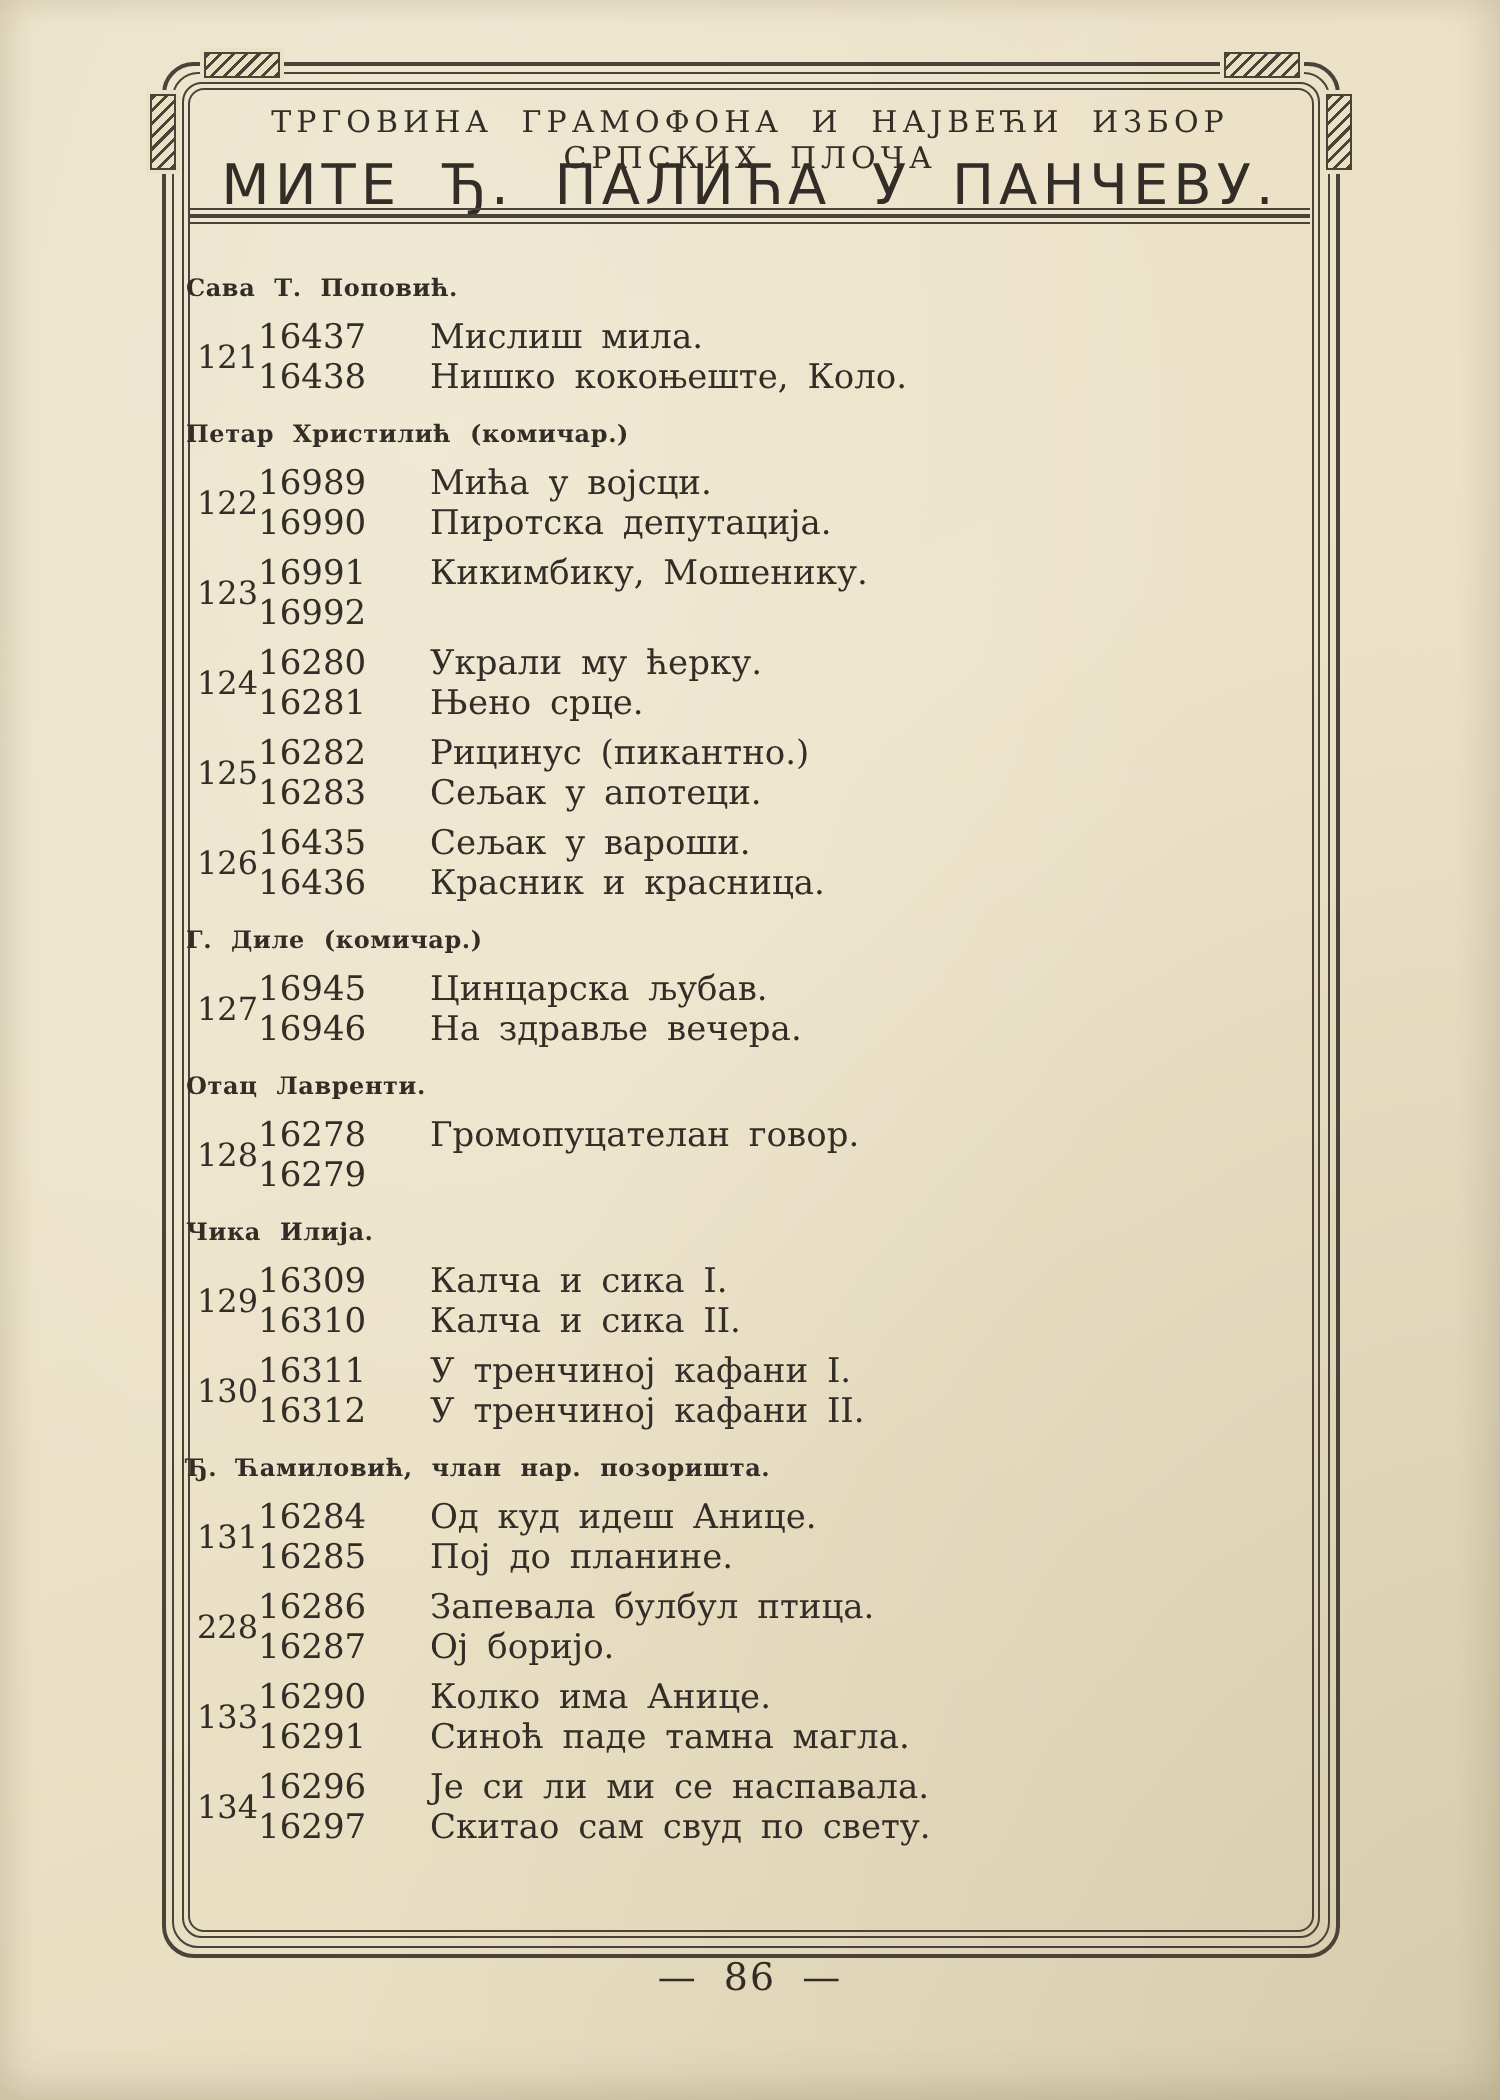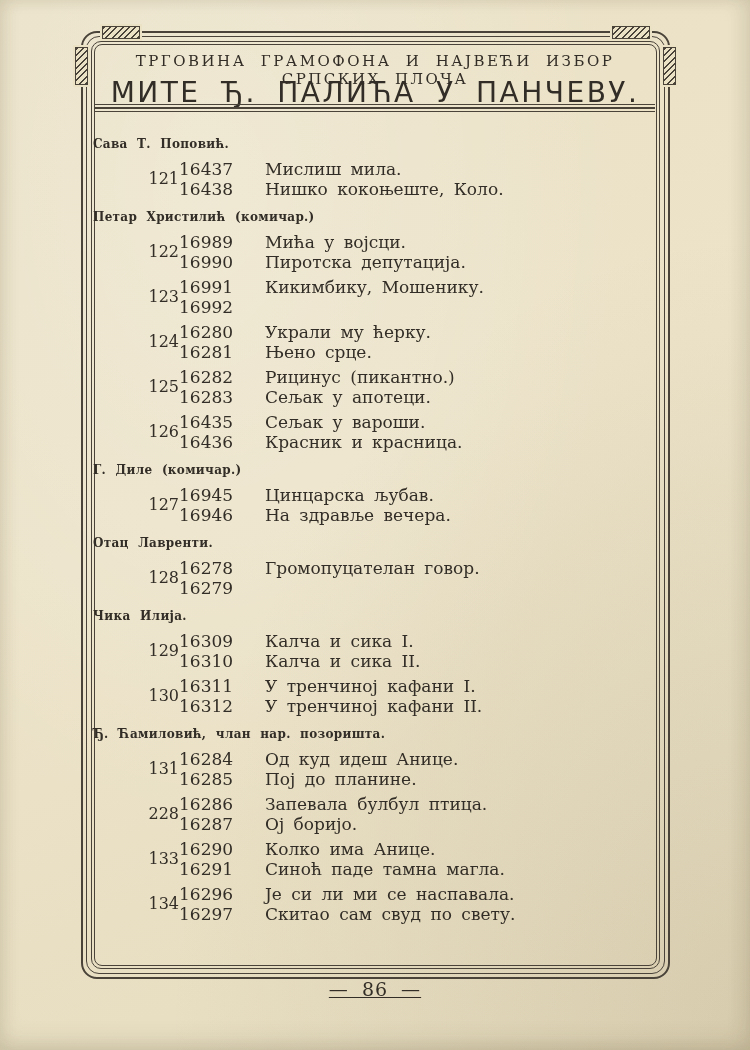--- a/index.html
+++ b/index.html
@@ -51,28 +51,28 @@
   .rule{position:absolute;left:94px;width:561px;background:var(--frame);}
   .rule-a{top:104px;height:1px;}
   .rule-b{top:107px;height:2px;}
   .rule-c{top:111px;height:1px;}
   
   .content{position:absolute;left:93px;top:126px;right:96px;}
   .section-heading{
     text-align:left;font-weight:700;font-size:12px;line-height:20px;
     margin:8px 0 5px;word-spacing:5px;letter-spacing:.3px;
   }
-  .entry{display:flex;padding-left:50px;margin-bottom:5px;font-size:17px;line-height:20px;}
+  .entry{display:flex;margin-bottom:5px;font-size:17px;line-height:20px;}
   .g{width:36px;text-align:right;align-self:center;font-size:16px;}
   .nums{width:60px;}
   .titles{margin-left:26px;word-spacing:4px;}
   
   .pageno{
     position:absolute;top:978px;left:0;right:0;text-align:center;
-    font-size:19px;letter-spacing:1px;word-spacing:6px;text-decoration:underline;
+    font-size:19px;letter-spacing:1px;word-spacing:6px;
   }
 </style>
 </head>
 <body>
 
 <div class="fr fr1"></div>
 <div class="fr fr2"></div>
 <div class="fr fr3"></div>
 <div class="fr fr4"></div>
 <div class="orn orn-h orn-tl-h"></div>

